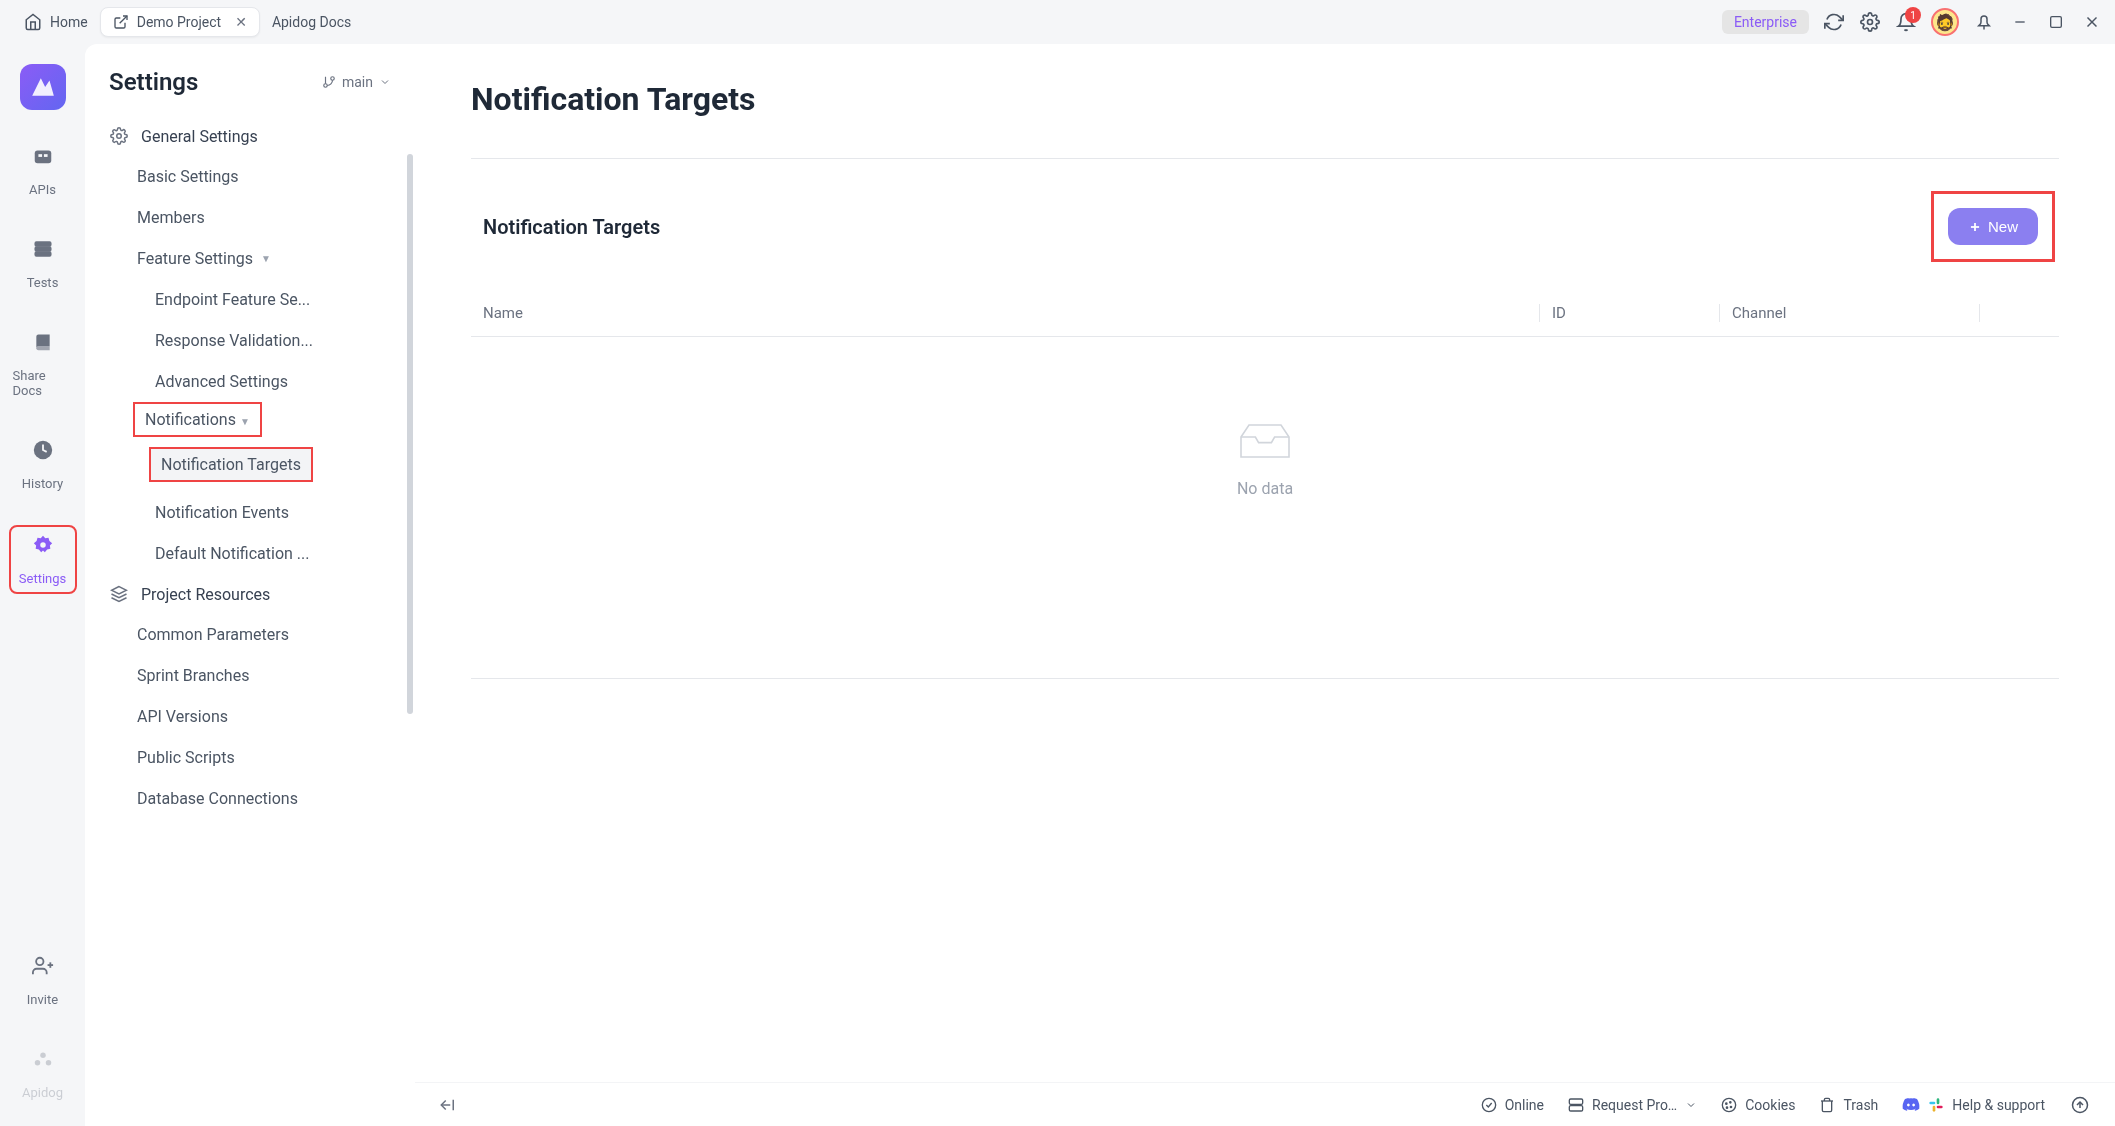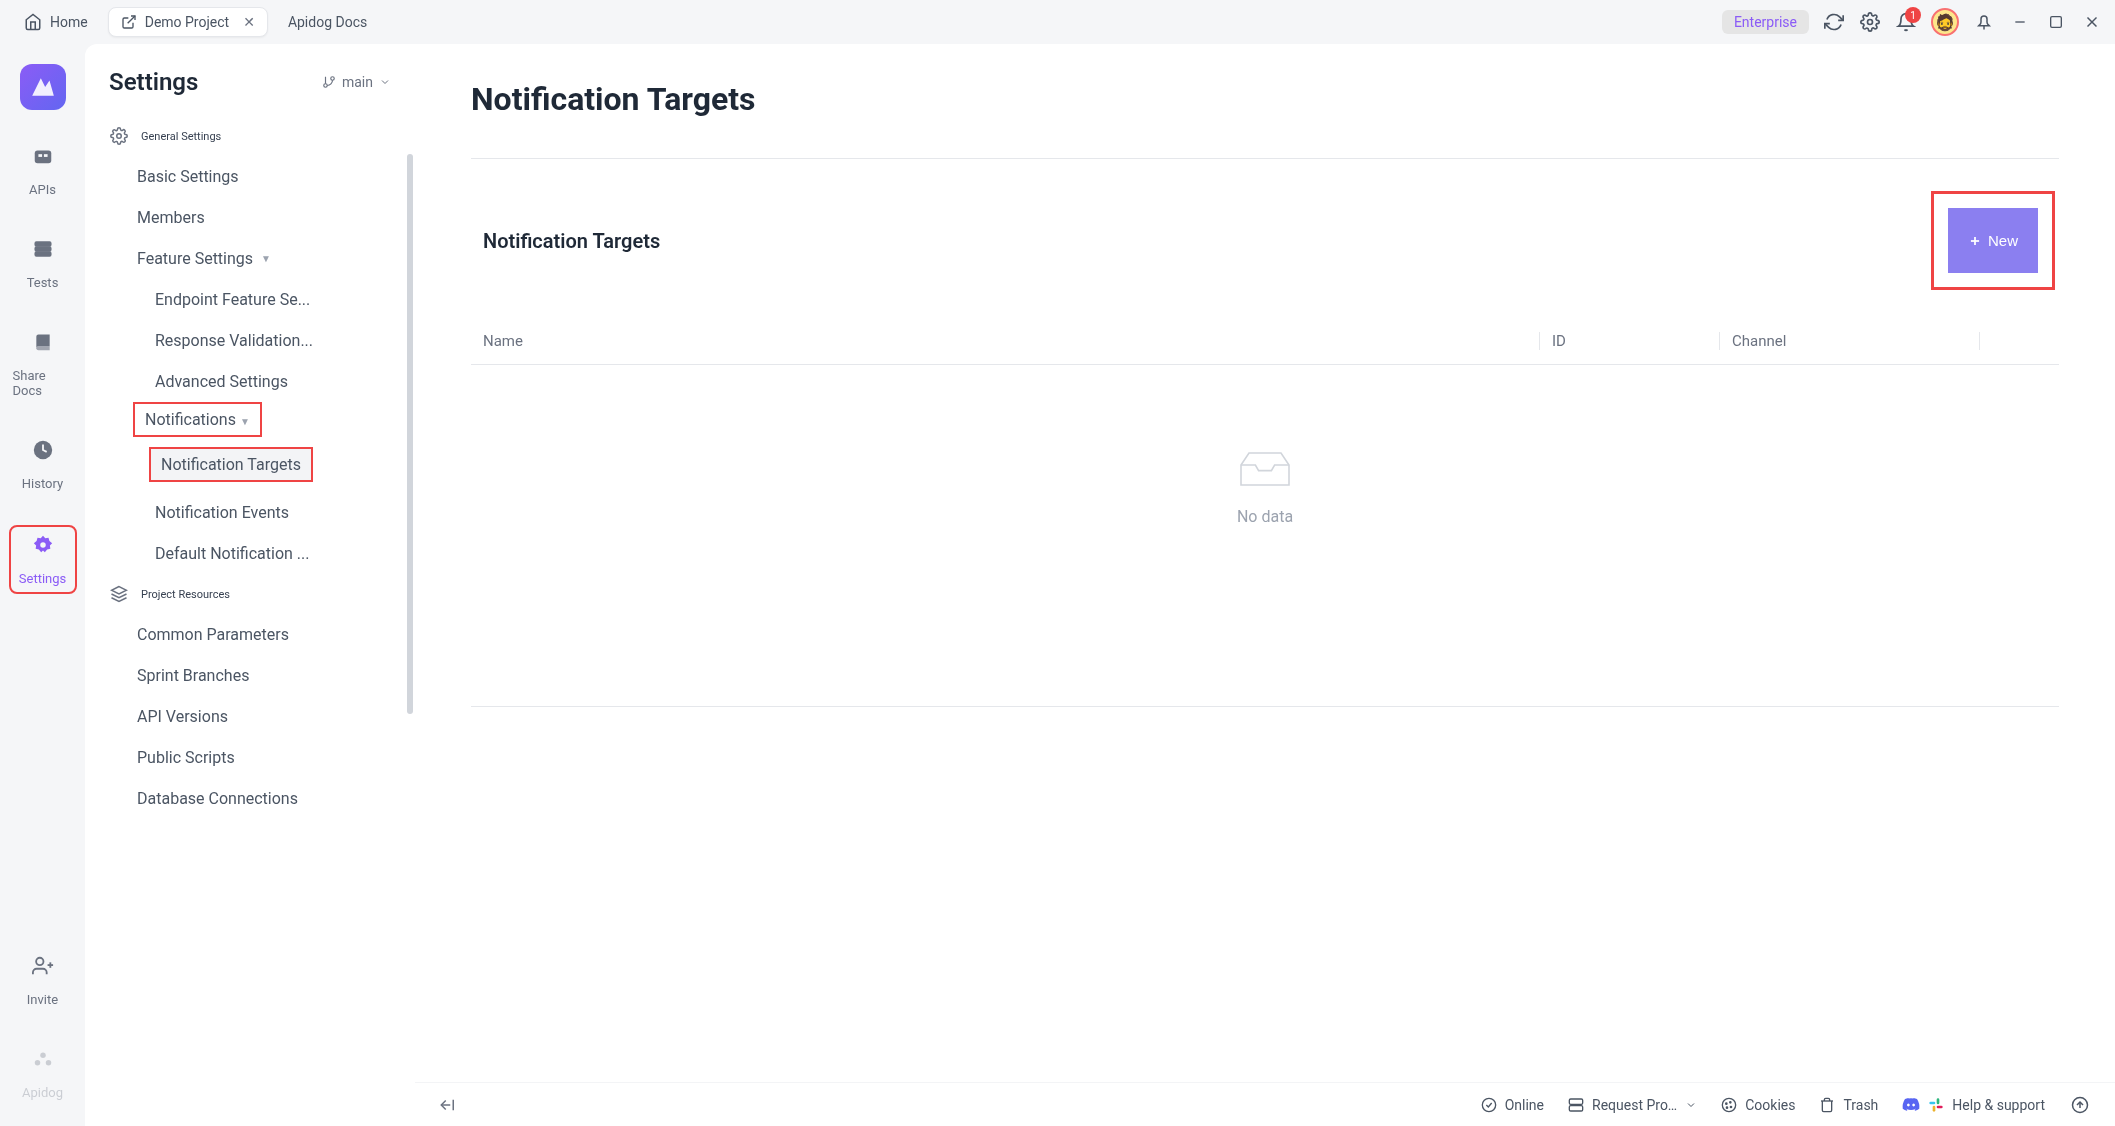--- a/index.html
+++ b/index.html
@@ -1,21 +1,21 @@
 <!DOCTYPE html>
 <html><head>
   <meta charset="utf-8">
   <style>
     * { margin: 0; padding: 0; box-sizing: border-box; }
     body { font-family: -apple-system, BlinkMacSystemFont, "Segoe UI", Roboto, sans-serif; background: #f5f6f8; color: #374151; overflow: hidden; width: 2115px; height: 1126px; transform-origin: top left; }
     
     .app-container { display: flex; flex-direction: column; height: 100vh; }
     
     
-    .tabs-bar { display: flex; align-items: center; height: 44px; padding: 0 12px; gap: 8px; }
+    .tabs-bar { display: flex; align-items: center; height: 44px; padding: 0 12px; gap: 0; }
     .tab { display: flex; align-items: center; gap: 8px; padding: 6px 12px; border-radius: 8px; font-size: 14px; cursor: pointer; color: #4b5563; }
     .tab.active { background: #fff; box-shadow: 0 1px 2px rgba(0,0,0,0.05); border: 1px solid #e5e7eb; }
     .tab .close-x { margin-left: 6px; color: #6b7280; font-size: 14px; }
     .tabs-right { margin-left: auto; display: flex; align-items: center; gap: 14px; }
     .enterprise-badge { background: #e5e5e5; color: #8b5cf6; padding: 4px 12px; border-radius: 6px; font-size: 14px; }
     .icon-btn { width: 22px; height: 22px; display: flex; align-items: center; justify-content: center; color: #4b5563; cursor: pointer; position: relative; }
     .notif-dot { position: absolute; top: -4px; right: -4px; background: #ef4444; color: #fff; font-size: 10px; width: 16px; height: 16px; border-radius: 50%; display: flex; align-items: center; justify-content: center; }
     .avatar { width: 28px; height: 28px; border-radius: 50%; background: #fde68a; border: 2px solid #f87171; display: flex; align-items: center; justify-content: center; font-size: 16px; }
     .avatar-wrap { position: relative; }
     
@@ -31,38 +31,38 @@
     .rail-icon { width: 24px; height: 24px; display: flex; align-items: center; justify-content: center; }
     .rail-bottom { margin-top: auto; display: flex; flex-direction: column; align-items: center; gap: 28px; }
     .rail-faded { opacity: 0.3; }
     
     
     .settings-sidebar { width: 330px; background: #fff; border-radius: 12px 0 0 0; padding: 24px 0; overflow-y: auto; position: relative; }
     .sidebar-scrollbar { position: absolute; right: 2px; top: 110px; width: 6px; height: 560px; background: #d1d5db; border-radius: 3px; }
     .settings-header { display: flex; justify-content: space-between; align-items: center; padding: 0 24px 20px; }
     .settings-title { font-size: 24px; font-weight: 600; color: #1f2937; }
     .branch-selector { display: flex; align-items: center; gap: 6px; color: #6b7280; font-size: 14px; cursor: pointer; }
-    .nav-section { padding: 10px 24px; display: flex; align-items: center; gap: 12px; font-size: 11px; color: #374151; cursor: pointer; }
+    .nav-section { padding: 10px 24px; display: flex; align-items: center; gap: 12px; font-size: 16px; color: #374151; cursor: pointer; }
     .nav-section-icon { width: 20px; height: 20px; display: flex; align-items: center; justify-content: center; color: #6b7280; }
     .nav-item { padding: 11px 24px 11px 52px; font-size: 16px; color: #4b5563; cursor: pointer; white-space: nowrap; overflow: hidden; text-overflow: ellipsis; }
     .nav-item.sub { padding-left: 70px; }
     .nav-item.expandable { display: flex; align-items: center; gap: 8px; }
     .nav-item.highlighted { border: 2px solid #ef4444; display: inline-block; margin-left: 48px; padding: 6px 10px; }
     .nav-item.highlighted-active { border: 2px solid #ef4444; background: #f3f4f6; display: inline-block; margin-left: 64px; padding: 6px 10px; }
     .expand-caret { color: #9ca3af; font-size: 10px; }
     
     
     .main-content { flex: 1; background: #fff; display: flex; flex-direction: column; overflow: hidden; }
     .content-body { flex: 1; padding: 36px 56px; overflow-y: auto; }
     .page-title { font-size: 32px; font-weight: 700; color: #1f2937; margin-bottom: 40px; }
     .divider { height: 1px; background: #e5e7eb; margin-bottom: 28px; }
     .section-header { display: flex; justify-content: space-between; align-items: center; margin-bottom: 24px; padding: 4px; }
     .section-header.highlighted .new-btn-wrap { border: 3px solid #ef4444; padding: 14px; }
     .section-title { font-size: 20px; font-weight: 600; color: #1f2937; padding-left: 8px; }
-    .new-btn { background: #8b7ff0; color: #fff; border: none; padding: 24px 20px; border-radius: 0; font-size: 15px; display: flex; align-items: center; gap: 6px; cursor: pointer; }
+    .new-btn { background: #8b7ff0; color: #fff; border: none; padding: 10px 20px; border-radius: 12px; font-size: 15px; display: flex; align-items: center; gap: 6px; cursor: pointer; }
     
     .data-table { width: 100%; }
     .table-header { display: flex; border-bottom: 1px solid #e5e7eb; padding: 14px 0; }
     .th { font-size: 15px; color: #6b7280; padding: 0 12px; }
     .th-name { flex: 1; }
     .th-id { width: 180px; border-left: 1px solid #e5e7eb; }
     .th-channel { width: 260px; border-left: 1px solid #e5e7eb; }
     .th-actions { width: 80px; border-left: 1px solid #e5e7eb; }
     
     .empty-state { display: flex; flex-direction: column; align-items: center; padding: 80px 0 180px; color: #9ca3af; gap: 14px; }

